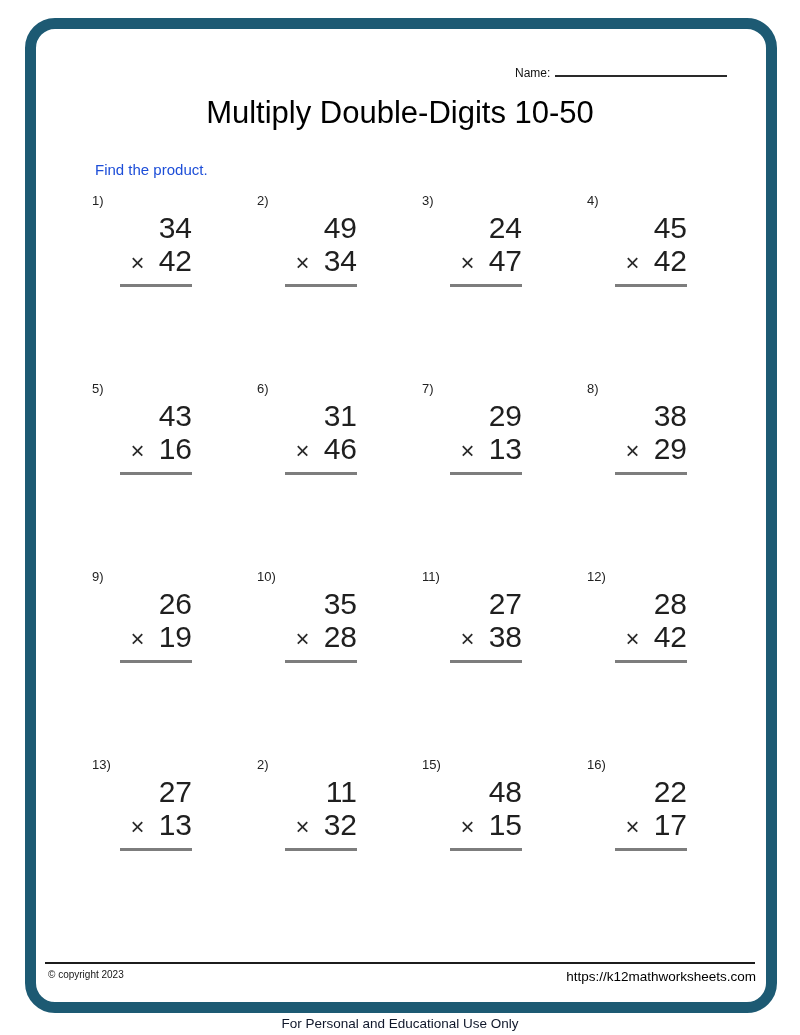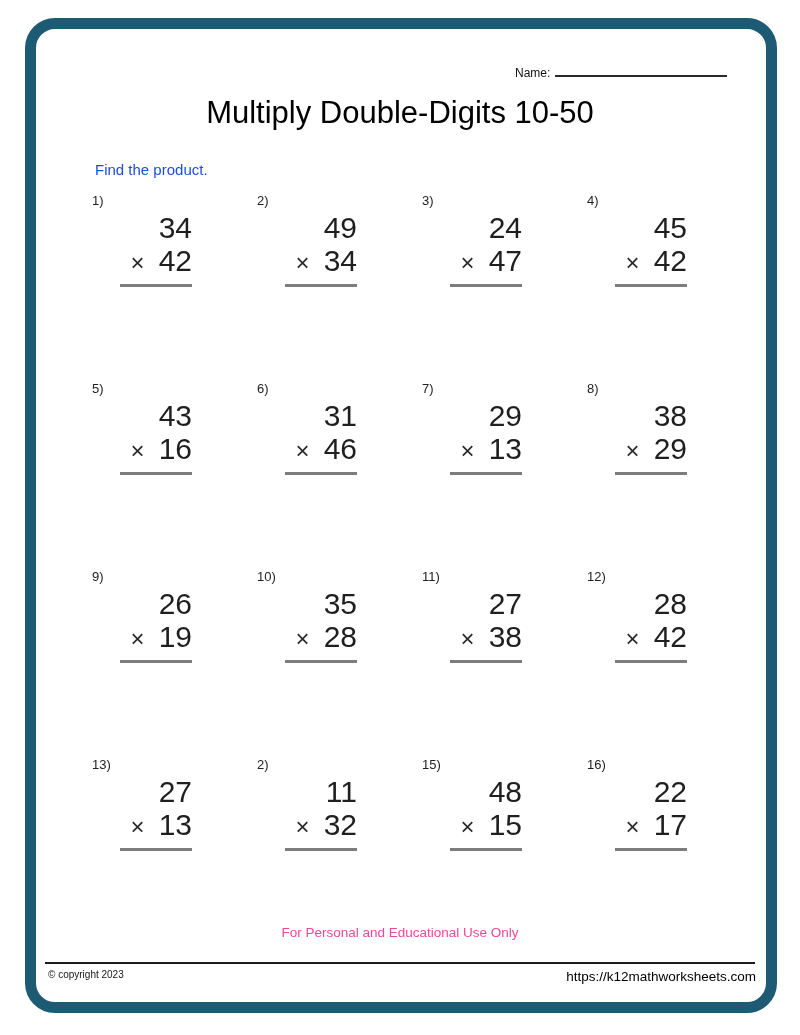--- a/index.html
+++ b/index.html
@@ -60,22 +60,22 @@
     margin-top:4px;width:100%;
   }
   .footer-line{
     position:absolute;left:45px;top:962px;width:710px;
     border-top:2px solid #1c1c1c;
   }
   .footer-copyright{
     position:absolute;left:48px;top:969px;font-size:10px;color:#161616;
   }
   .footer-usage{
-    position:absolute;left:0;top:925px;width:800px;text-align:center;
-    font-size:13.5px;color:#ec4899;
+    position:absolute;left:0;top:1016px;width:800px;text-align:center;
+    font-size:13.5px;color:#0f172a;
   }
   .footer-url{
     position:absolute;right:44px;top:969px;font-size:13.5px;color:#000000;
   }
 </style>
 </head>
 <body>
 
 <div class="page-frame"></div>
 

